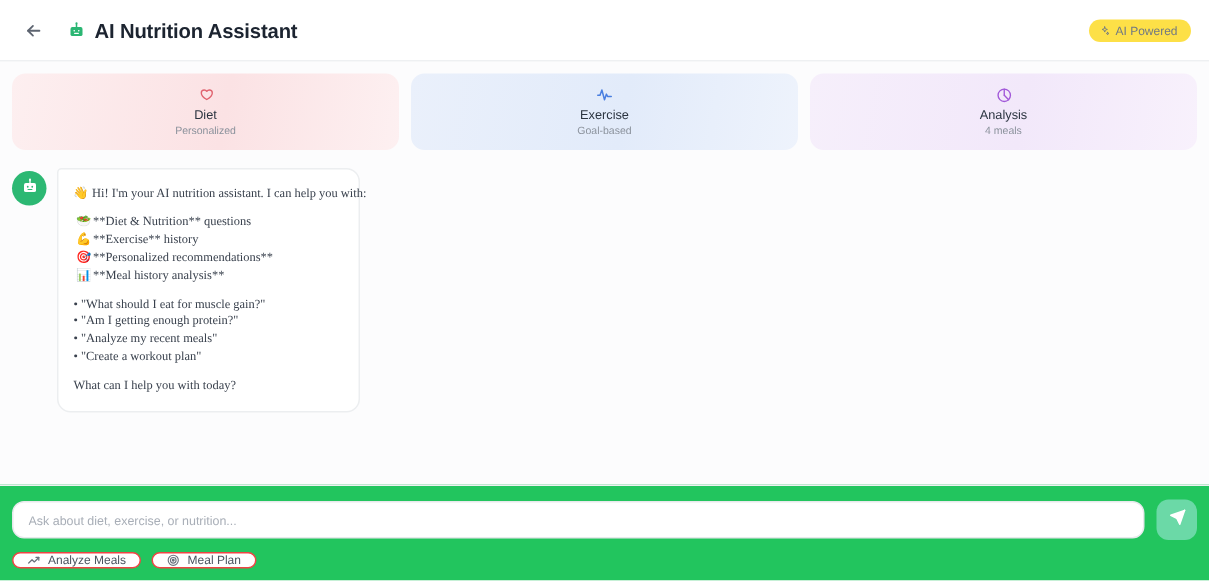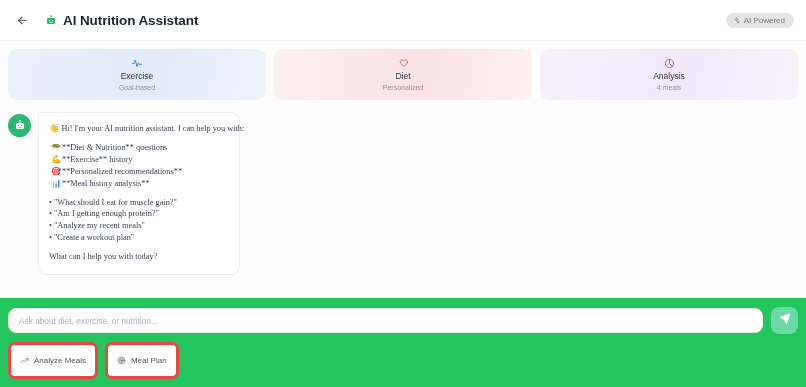--- a/index.html
+++ b/index.html
@@ -40,21 +40,21 @@
   .bot-icon-head { display: flex; align-items: center; color: #2bb673; }
   .header-title {
     font-size: 13.5px;
     font-weight: bold;
     color: #1c2430;
     letter-spacing: -0.1px;
   }
   .header-spacer { flex: 1; }
   .ai-badge {
     display: flex; align-items: center; gap: 4px;
-    background: #e5e5e5;
+    background: #fde047;
     border-radius: 999px;
     padding: 3px 9px 3px 7px;
     font-size: 8px;
     color: #707883;
     cursor: pointer;
   }
   .ai-badge .spark { display: flex; align-items: center; color: #707883; }
 
   
   .cards {
@@ -143,24 +143,24 @@
     background: #6bd9a7;
     border: none;
     display: flex; align-items: center; justify-content: center;
     color: #ffffff;
     cursor: pointer;
     flex: 0 0 auto;
   }
   .quick-row { display: flex; gap: 7px; margin-top: 8px; }
   .chip {
     display: flex; align-items: center; gap: 5px;
-    border: 3px solid #ef4444;
+    border: 1px solid #ef4444;
     border-radius: 7px;
     background: #ffffff;
-    padding: 11px 9px;
+    padding: 0 9px;
     font-size: 8px;
     color: #4b535f;
     cursor: pointer;
     white-space: nowrap;
   }
   .chip .ic { display: flex; align-items: center; color: #6b727d; }
 
   
   .watermark {
     position: absolute;
@@ -206,38 +206,38 @@
           <path d="M12 3l1.6 4.4L18 9l-4.4 1.6L12 15l-1.6-4.4L6 9l4.4-1.6z"></path>
           <path d="M18.5 15.5l.8 2 2 .8-2 .8-.8 2-.8-2-2-.8 2-.8z"></path>
         </svg>
       </span>
       <span>AI Powered</span>
     </div>
   </div>
 
   <div class="cards">
 
+    <div class="card diet">
+      <span class="c-icon">
+        <svg width="11" height="11" viewBox="0 0 24 24" fill="none" stroke="#e0636f" stroke-width="2" stroke-linecap="round" stroke-linejoin="round">
+          <path d="M20.8 8.6c0-2.4-1.9-4.3-4.3-4.3-1.5 0-2.9.8-3.7 2-0.8-1.2-2.2-2-3.7-2C6.7 4.3 4.8 6.2 4.8 8.6c0 5 7.4 9.3 7.9 9.6.5-.3 8.1-4.6 8.1-9.6z"></path>
+        </svg>
+      </span>
+      <span class="c-title">Diet</span>
+      <span class="c-sub">Personalized</span>
+    </div>
+
     <div class="card exercise">
       <span class="c-icon">
         <svg width="12" height="12" viewBox="0 0 24 24" fill="none" stroke="#4a7fe0" stroke-width="2" stroke-linecap="round" stroke-linejoin="round">
           <path d="M3 13h3l2.5-7 3.5 13 2.5-7.5 1.5 3H21"></path>
         </svg>
       </span>
       <span class="c-title">Exercise</span>
       <span class="c-sub">Goal-based</span>
-    </div>
-
-    <div class="card diet">
-      <span class="c-icon">
-        <svg width="11" height="11" viewBox="0 0 24 24" fill="none" stroke="#e0636f" stroke-width="2" stroke-linecap="round" stroke-linejoin="round">
-          <path d="M20.8 8.6c0-2.4-1.9-4.3-4.3-4.3-1.5 0-2.9.8-3.7 2-0.8-1.2-2.2-2-3.7-2C6.7 4.3 4.8 6.2 4.8 8.6c0 5 7.4 9.3 7.9 9.6.5-.3 8.1-4.6 8.1-9.6z"></path>
-        </svg>
-      </span>
-      <span class="c-title">Diet</span>
-      <span class="c-sub">Personalized</span>
     </div>
 
     <div class="card analysis">
       <span class="c-icon">
         <svg width="11" height="11" viewBox="0 0 24 24" fill="none" stroke="#a259d9" stroke-width="2" stroke-linecap="round" stroke-linejoin="round">
           <circle cx="12" cy="12" r="9"></circle>
           <path d="M12 3v9"></path>
           <path d="M12 12l6.4 6.4"></path>
         </svg>
       </span>

